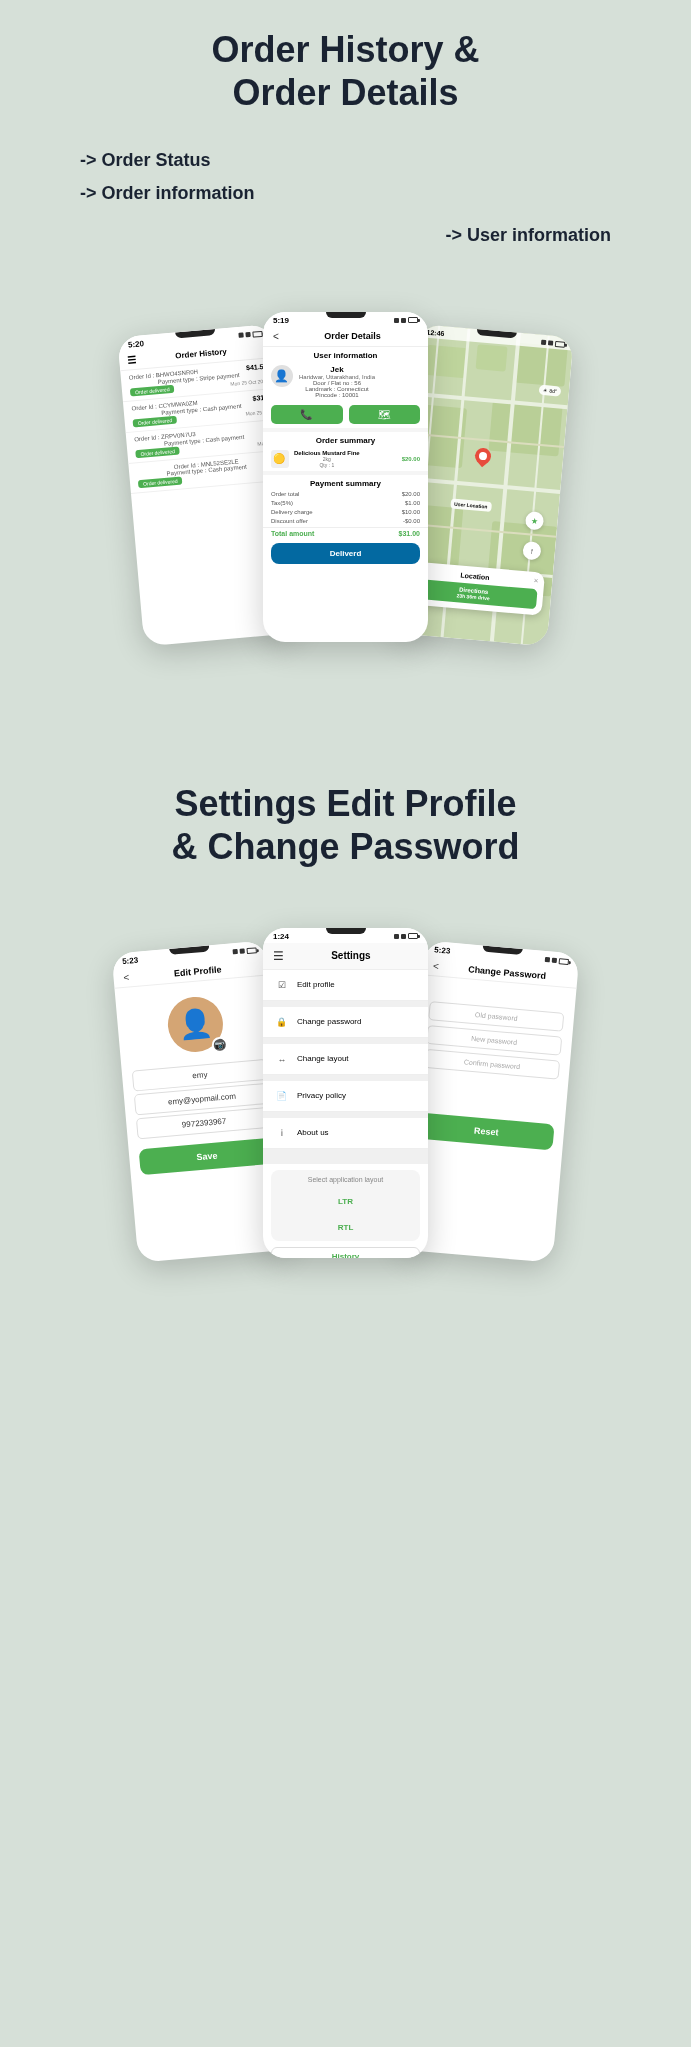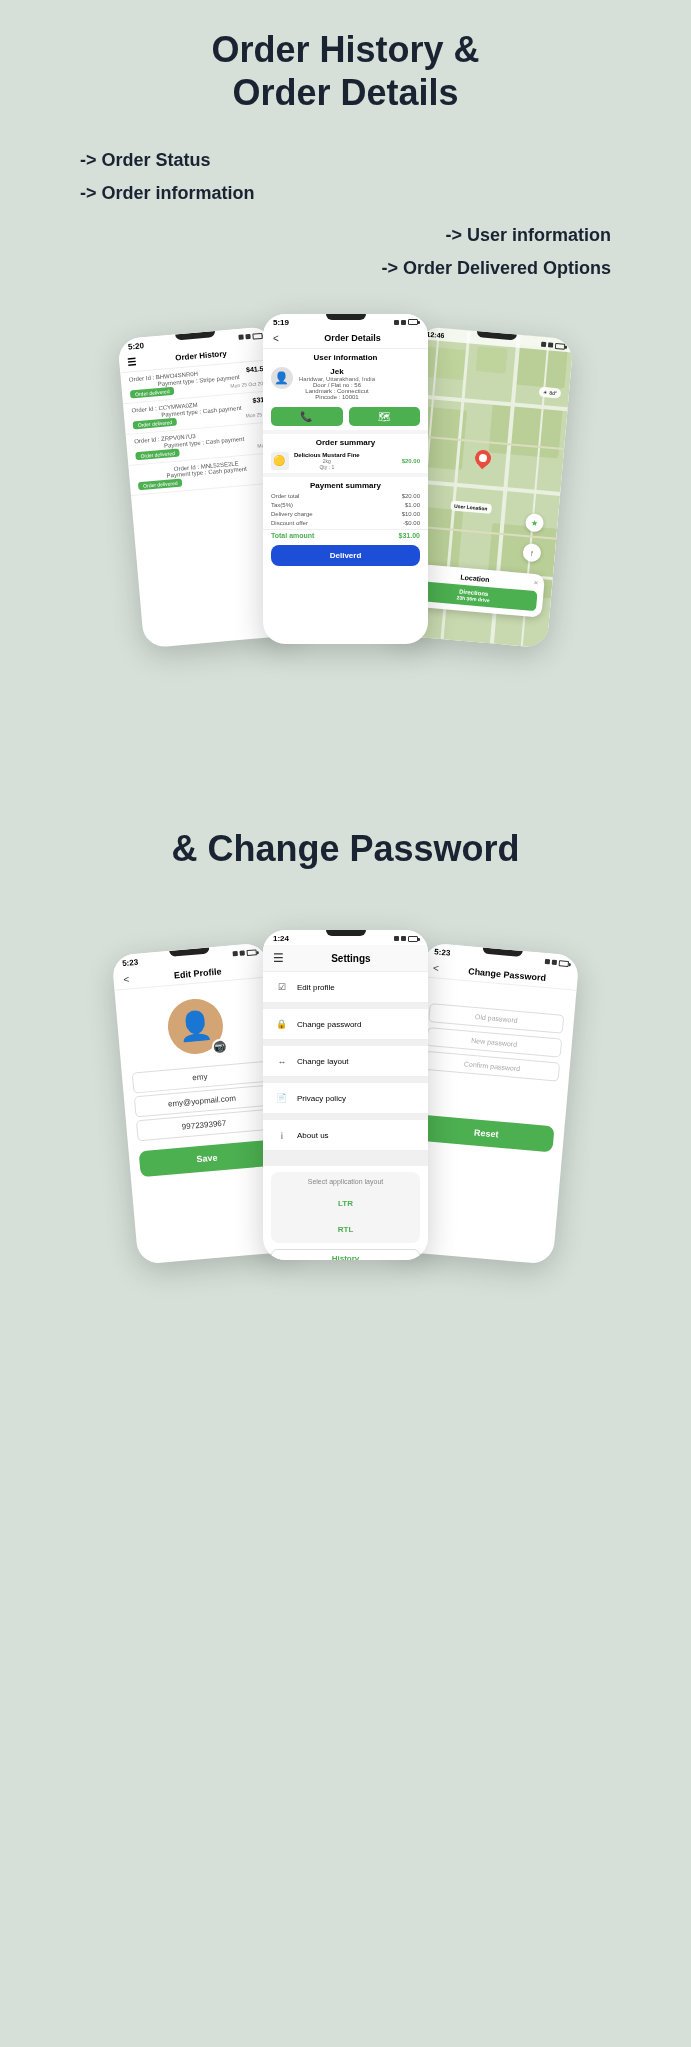--- a/index.html
+++ b/index.html
@@ -24,20 +24,21 @@
       margin-bottom: 30px;
     }
     .bullets-left {
       text-align: left;
       padding-left: 50px;
       margin-bottom: 10px;
     }
     .bullets-right {
       text-align: right;
       padding-right: 50px;
+      margin-bottom: 30px;
     }
     .bullet-item {
       font-size: 18px;
       font-weight: 700;
       color: #1a2332;
       line-height: 1.8;
     }
 
     
     .phones-container {
@@ -185,21 +186,21 @@
       display: flex; justify-content: space-between;
       padding: 1.5px 8px; font-size: 6px; color: #555;
     }
     .od-total-row {
       display: flex; justify-content: space-between;
       padding: 2px 8px; font-size: 7px; font-weight: 700; color: #4CAF50;
       border-top: 0.5px solid #eee; margin-top: 1px;
     }
     .od-deliver-btn {
       margin: 4px 8px;
-      background: #1d4ed8; color: white;
+      background: #0369a1; color: white;
       text-align: center; font-size: 8px; font-weight: 700;
       padding: 6px; border-radius: 8px;
     }
 
     
     .map-screen {
       width: 100%; height: 100%;
       background: #c8d9b0;
       position: relative;
       overflow: hidden;
@@ -412,21 +413,20 @@
     <span>Order History &amp;</span><br>
     <span>Order Details</span>
   </h1>
 
   <div class="bullets-left">
     <div class="bullet-item">-&gt; Order Status</div>
     <div class="bullet-item">-&gt; Order information</div>
   </div>
   <div class="bullets-right">
     <div class="bullet-item">-&gt; User information</div>
-    <div class="bullet-item">-&gt; Order Delivered Options</div>
   </div>
 
   <div class="phones-container">
 
     <div class="phone phone1">
       <div class="notch"></div>
       <div class="phone-screen">
         <div class="status-bar">
           <span class="time">5:20</span>
           <div class="status-icons">
@@ -608,21 +608,21 @@
           </div>
         </div>
       </div>
     </div>
 
   </div>
 </div>
 
 <div class="section2">
   <h2 class="section2-title">
-    <br>
+    <span>Settings Edit Profile</span><br>
     <span>&amp; Change Password</span>
   </h2>
 
   <div class="phones-container2">
 
     <div class="phone phone-edit">
       <div class="notch"></div>
       <div class="phone-screen">
         <div class="status-bar">
           <span class="time">5:23</span>

